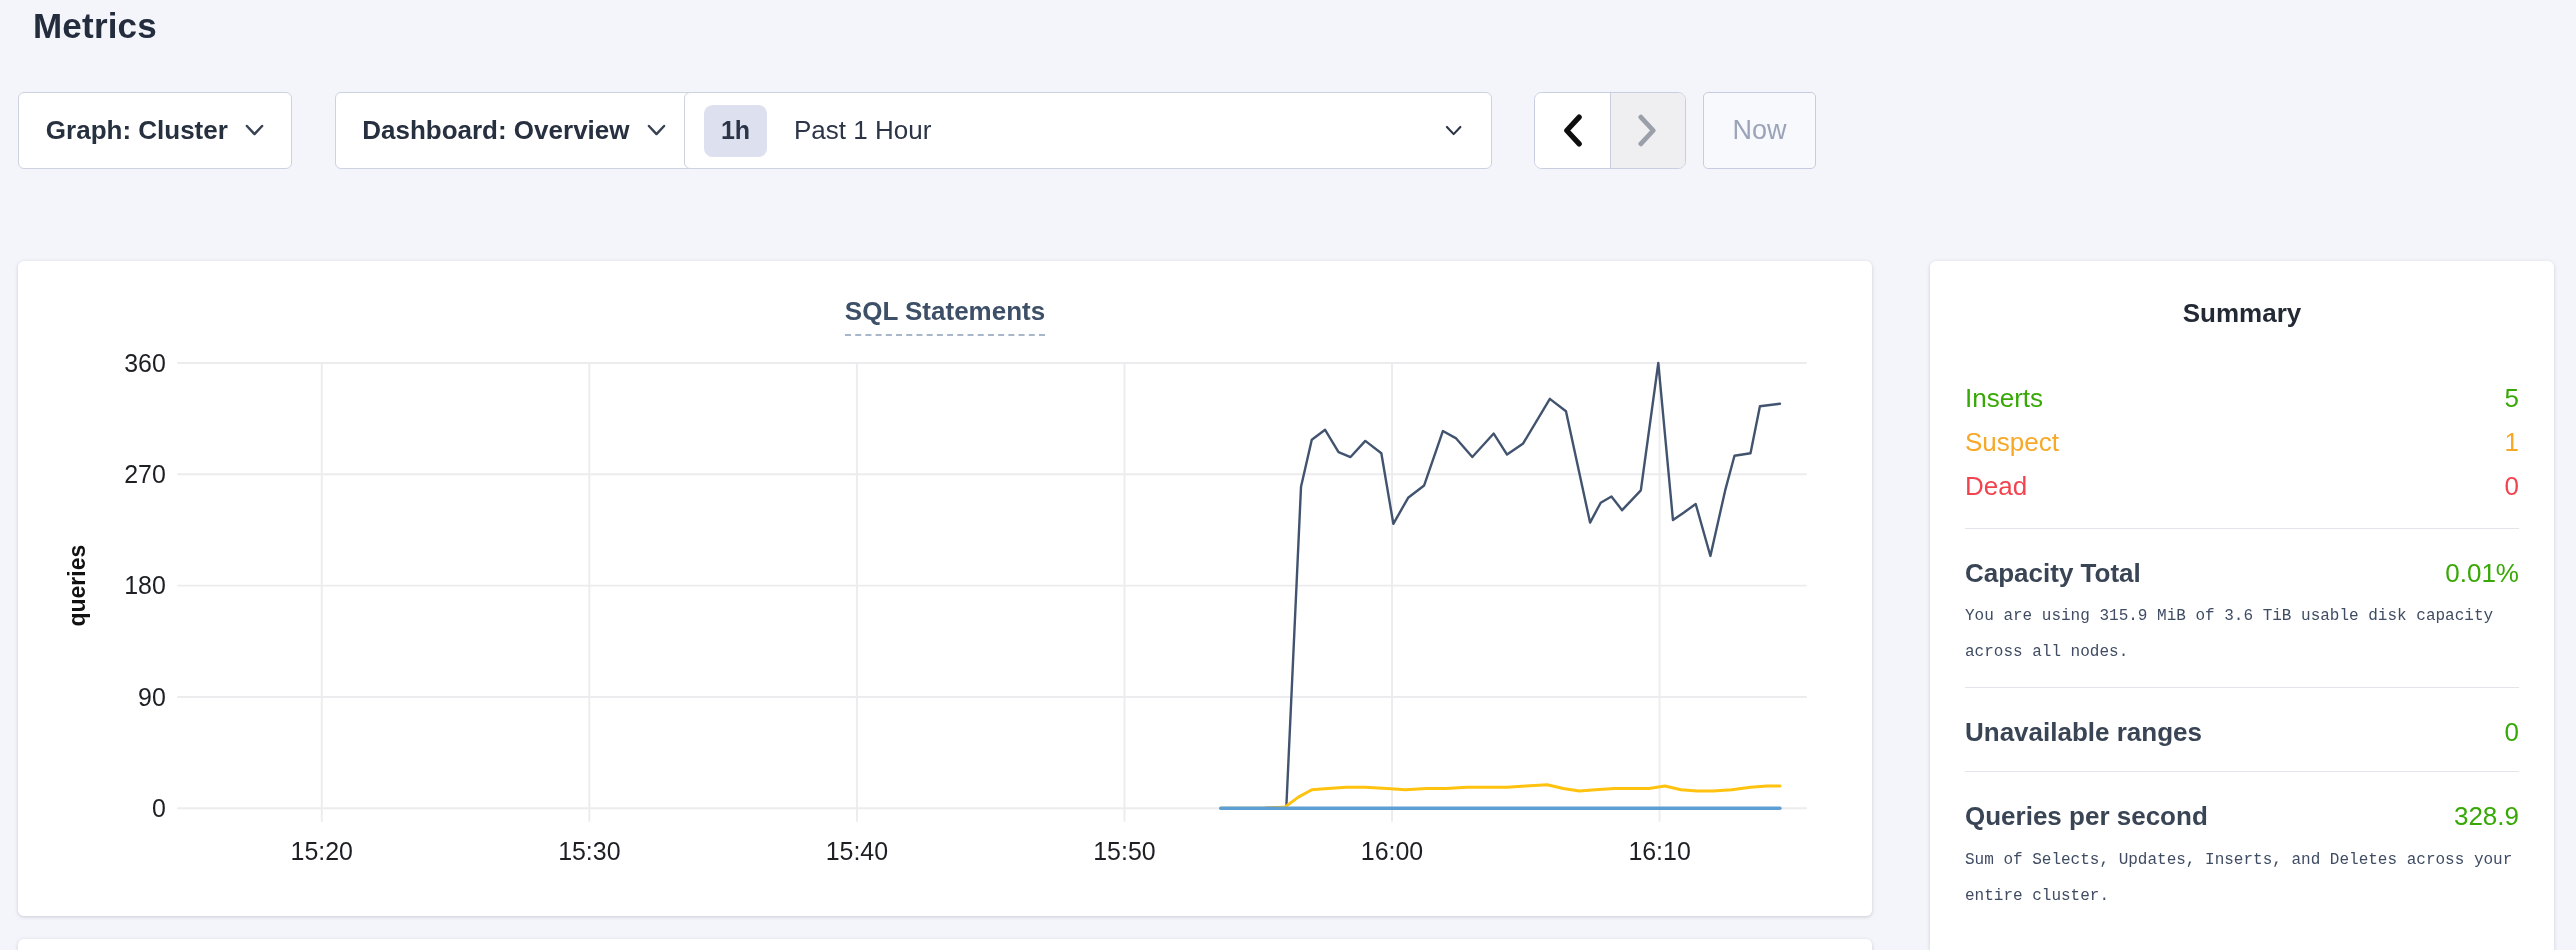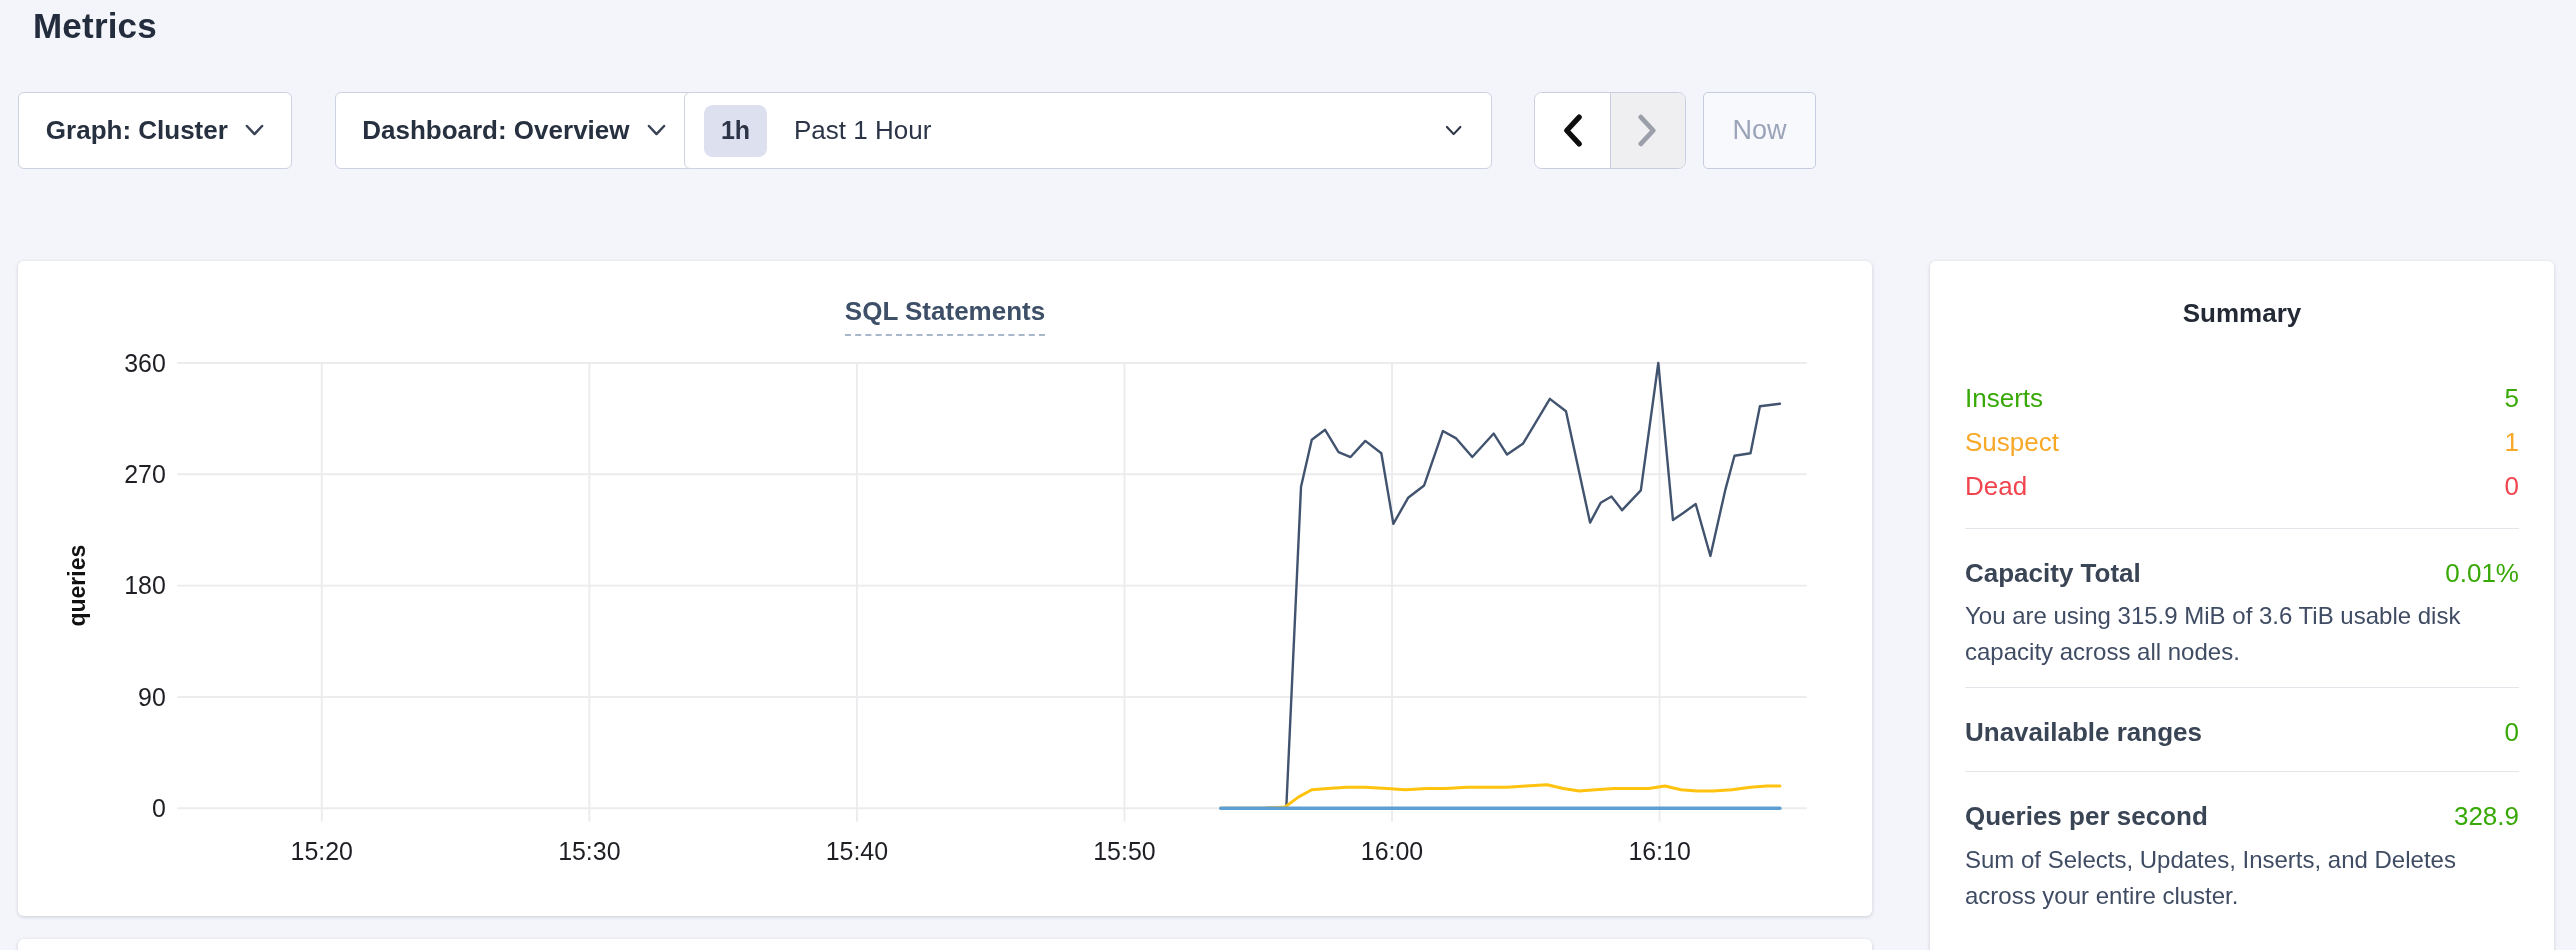--- a/index.html
+++ b/index.html
@@ -92,21 +92,21 @@
 
   .divider{border:none;border-top:1px solid #e4e5ea;margin:0;}
   .div1{margin-top:19px;}
   .div2{margin-top:17.3px;}
   .div3{margin-top:23px;}
 
   .sec-head{display:flex;align-items:center;font-size:26px;margin-top:29px;}
   .sec-head .label{font-weight:700;color:#394455;}
   .sec-head .spacer{flex:1;}
   .sec-desc{
-    margin:9.6px 0 0 0;font-size:24px;line-height:36px;color:#3f4c63;font-weight:400;
+    margin:9.6px 0 0 0;font-size:16px;line-height:36px;color:#3f4c63;font-weight:400;font-family:Liberation Mono, monospace;
   }
 </style>
 </head>
 <body>
 
 <div class="root">
 
   <h1 class="page-title">Metrics</h1>
 
   <div class="controls">

